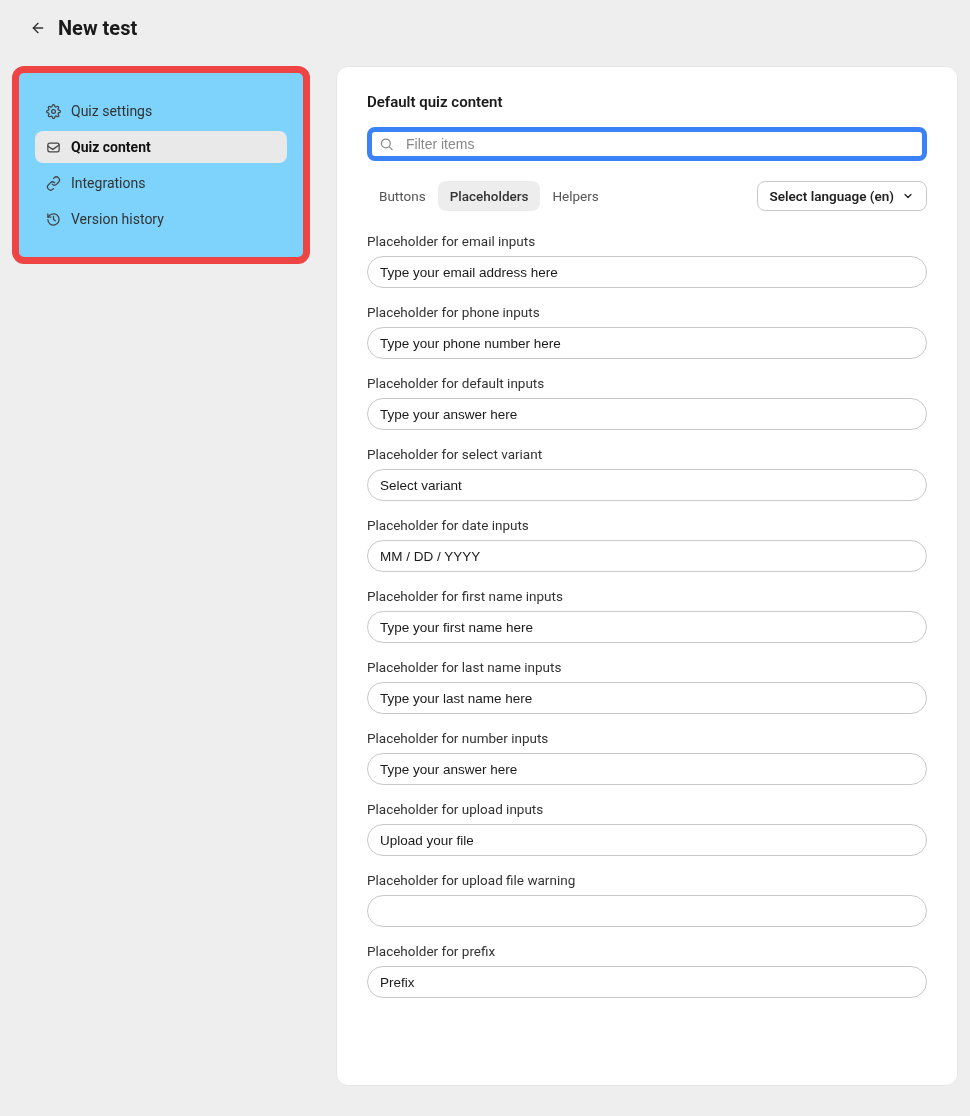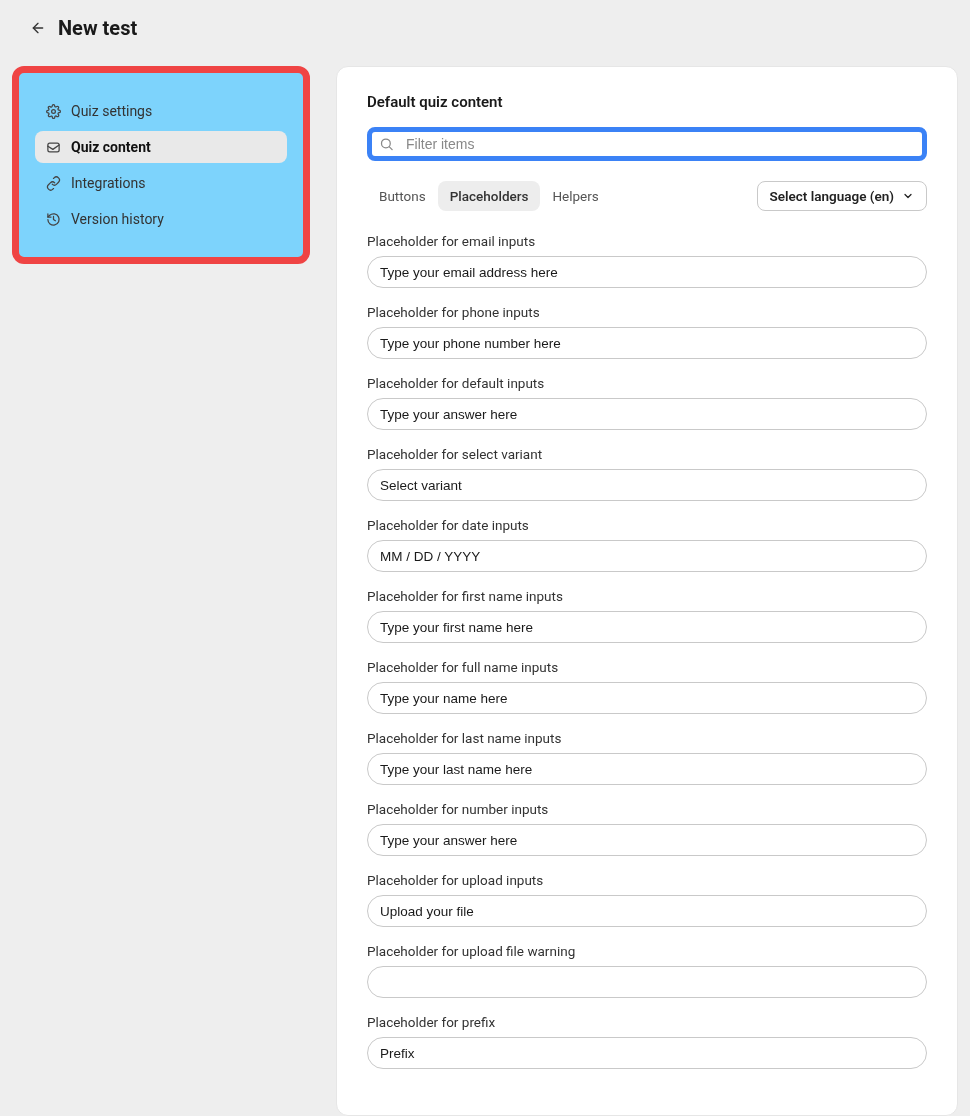--- a/index.html
+++ b/index.html
@@ -235,21 +235,20 @@
       </div>
     </div>
 
     <div id="fields">
         <div class="field"><label class="field-label">Placeholder for email inputs</label><input class="field-input" type="text" value="Type your email address here" style=""></div>
         <div class="field"><label class="field-label">Placeholder for phone inputs</label><input class="field-input" type="text" value="Type your phone number here" style=""></div>
         <div class="field"><label class="field-label">Placeholder for default inputs</label><input class="field-input" type="text" value="Type your answer here" style=""></div>
         <div class="field"><label class="field-label">Placeholder for select variant</label><input class="field-input" type="text" value="Select variant" style=""></div>
         <div class="field"><label class="field-label">Placeholder for date inputs</label><input class="field-input" type="text" value="MM / DD / YYYY" style=""></div>
         <div class="field"><label class="field-label">Placeholder for first name inputs</label><input class="field-input" type="text" value="Type your first name here" style=""></div>
-        <div class="field"><label class="field-label">Placeholder for full name inputs</label><input class="field-input" type="text" value="Type your name here" style=""></div>
         <div class="field"><label class="field-label">Placeholder for last name inputs</label><input class="field-input" type="text" value="Type your last name here" style=""></div>
         <div class="field"><label class="field-label">Placeholder for number inputs</label><input class="field-input" type="text" value="Type your answer here" style=""></div>
         <div class="field"><label class="field-label">Placeholder for upload inputs</label><input class="field-input" type="text" value="Upload your file" style=""></div>
         <div class="field"><label class="field-label">Placeholder for upload file warning</label><input class="field-input" type="text" style=""></div>
         <div class="field"><label class="field-label">Placeholder for prefix</label><input class="field-input" type="text" value="Prefix" style=""></div>
       </div>
   </section>
 </div>
 
 </body></html>

